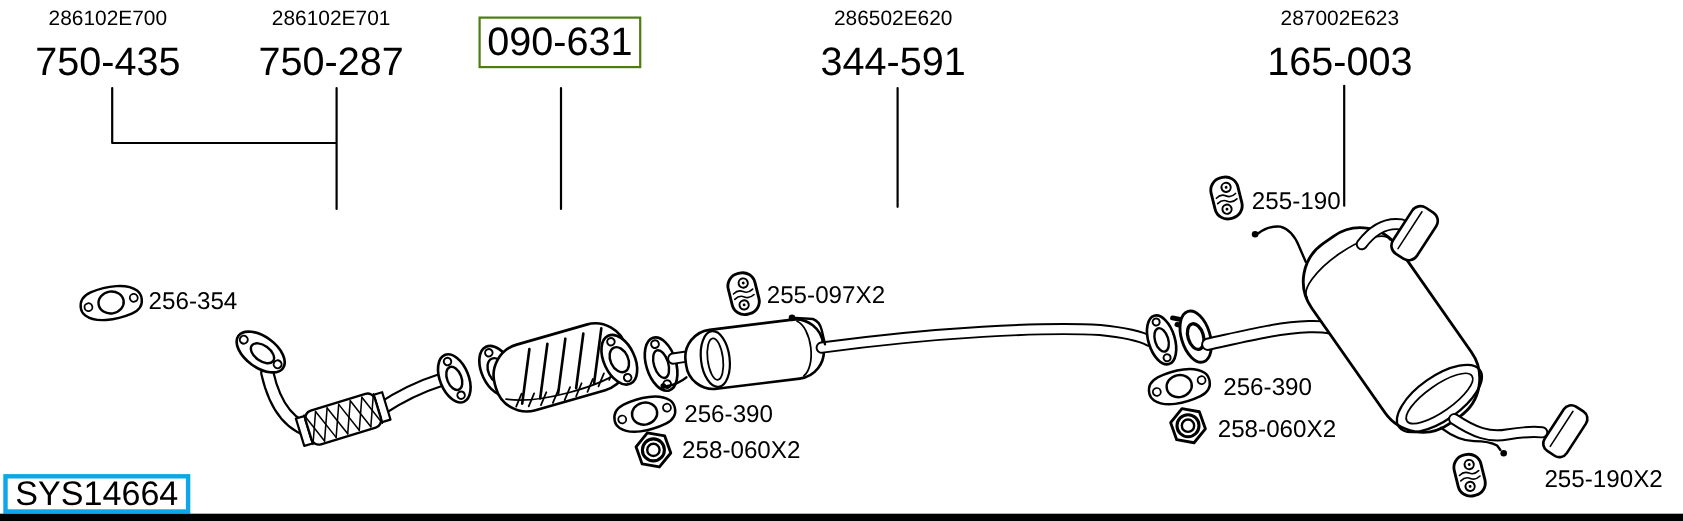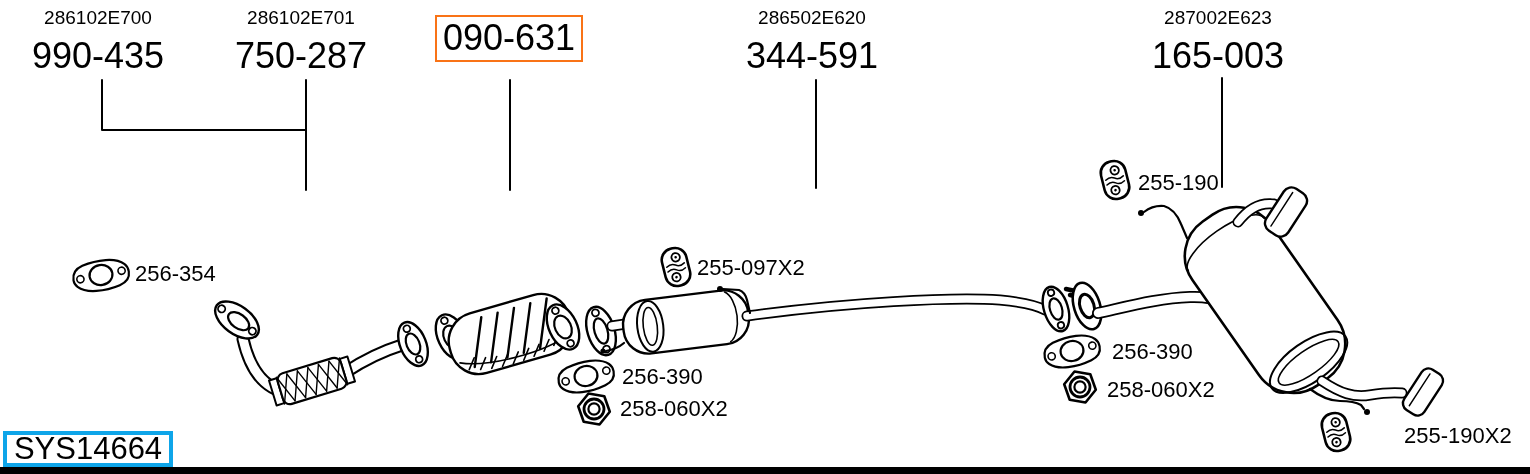--- a/index.html
+++ b/index.html
@@ -4,21 +4,21 @@
 <style>
   html,body{margin:0;padding:0;background:#fff;}
   .stage{
     position:relative;width:1530px;height:474px;background:#fff;overflow:hidden;
     font-family:"Liberation Sans","DejaVu Sans",sans-serif;color:#000;
   }
   .art{position:absolute;left:0;top:0;}
   .refcol{position:absolute;top:7px;width:240px;text-align:center;transform:translateX(-50%);}
   .pn{font-size:19px;line-height:22px;letter-spacing:0px;white-space:nowrap;}
   .ref{font-size:36px;line-height:38px;margin-top:8px;white-space:nowrap;letter-spacing:0px;}
-  .ref .boxed{display:inline-block;border:2px solid #f97316;padding:2px 6px 3px 6px;}
+  .ref .boxed{display:inline-block;border:2px solid #4d7c0f;padding:2px 6px 3px 6px;}
   .plabel{position:absolute;font-size:22px;line-height:24px;white-space:nowrap;}
   .syscode{
     position:absolute;left:3px;top:431px;width:170px;height:36px;border:4px solid #0ea5e9;
     box-sizing:border-box;display:flex;align-items:center;justify-content:center;
     font-size:31px;letter-spacing:0px;
   }
   .bottombar{position:absolute;left:0;top:467px;width:1530px;height:7px;background:#000;}
 </style>
 </head>
 <body>
@@ -179,21 +179,21 @@
       <use href="#nut" transform="translate(594,409)"></use>
       <use href="#hanger" transform="translate(1115,180) rotate(-14)"></use>
       <use href="#gasket" transform="translate(1072,351) rotate(-12)"></use>
       <use href="#nut" transform="translate(1080,387)"></use>
       <use href="#hanger" transform="translate(1336,432) rotate(-14)"></use>
     </g>
   </svg>
 
   <div class="refcol" style="left:98px">
     <div class="pn">286102E700</div>
-    <div class="ref"><span>990-435</span></div>
+    <div class="ref"><span>750-435</span></div>
   </div>
   <div class="refcol" style="left:301px">
     <div class="pn">286102E701</div>
     <div class="ref"><span>750-287</span></div>
   </div>
   <div class="refcol" style="left:509px">
     <div class="ref"><span class="boxed">090-631</span></div>
   </div>
   <div class="refcol" style="left:812px">
     <div class="pn">286502E620</div>

